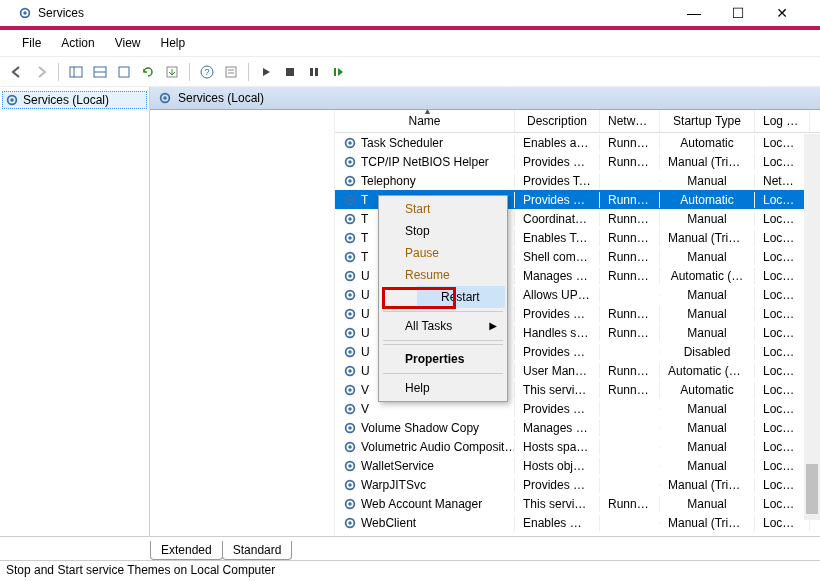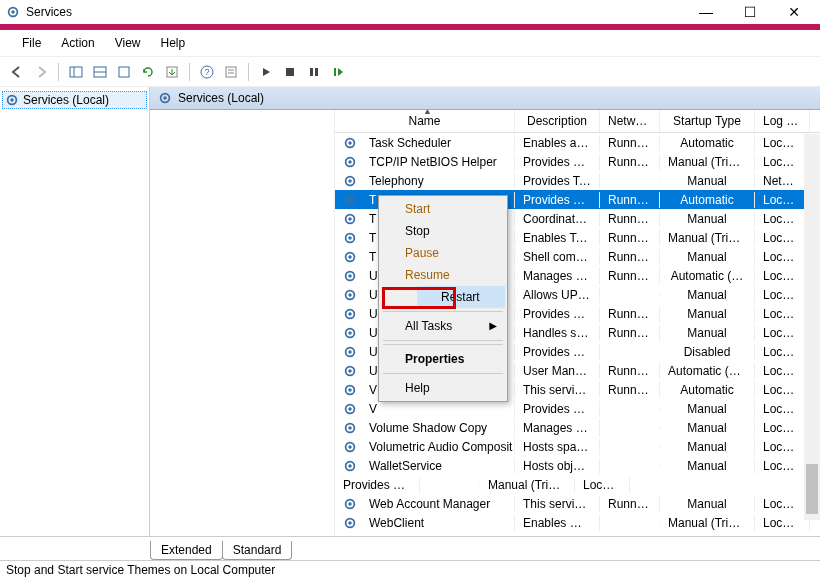--- a/index.html
+++ b/index.html
@@ -11,22 +11,22 @@
     color: #000;
     width: 820px;
     height: 581px;
     overflow: hidden;
     position: relative;
   }
   .titlebar {
     display: flex;
     align-items: center;
     height: 30px;
-    padding: 0 6px;
-    border-bottom: 6px solid #be185d;
+    padding: 0 18px;
+    border-bottom: 4px solid #be185d;
   }
   .titlebar .app-icon { margin-right: 6px; }
   .titlebar .title { flex: 1; font-size: 12px; }
   .titlebar .win-controls { display: flex; gap: 16px; margin-right: 6px; }
   .titlebar .win-controls span { width: 28px; text-align: center; font-size: 14px; }
   .menubar {
     display: flex;
     gap: 4px;
     padding: 4px 14px;
     border-bottom: 1px solid #eee;
@@ -115,21 +115,21 @@
     font-size: 9px; color: #555;
   }
   .rows { overflow-y: auto; height: 420px; }
   .row {
     display: flex;
     height: 19px;
     align-items: center;
   }
   .row.sel { background: #0078d7; color: #fff; }
   .row .col { padding: 1px 8px; }
-  .row .c-name { display: flex; align-items: center; gap: 12px; }
+  .row .c-name { display: flex; align-items: center; gap: 4px; }
   .gear-icon {
     display: inline-block;
   }
   .gear-icon svg { width: 14px; height: 14px; display: block; }
   .vscroll {
     position: absolute; right: 0; top: 24px; bottom: 16px; width: 16px;
     background: #f0f0f0;
   }
   .vscroll .thumb { position: absolute; left: 2px; right: 2px; top: 330px; height: 50px; background: #c1c1c1; }
   .tabs-bar {
@@ -587,20 +587,29 @@
                   </svg>
                 </span>
                 <span>WalletService</span>
               </div>
               <div class="col c-desc">Hosts objec…</div>
               <div class="col c-status"></div>
               <div class="col c-startup">Manual</div>
               <div class="col c-logon">Local Sy</div>
             </div>
             <div class="row">
+              <div class="col c-name">
+                <span class="gear-icon">
+                  <svg viewBox="0 0 16 16">
+                    <circle cx="8" cy="8" r="5" fill="none" stroke="#3a6ea5" stroke-width="2"></circle>
+                    <circle cx="8" cy="8" r="2" fill="#3a6ea5"></circle>
+                  </svg>
+                </span>
+                <span>WarpJITSvc</span>
+              </div>
               <div class="col c-desc">Provides a JI…</div>
               <div class="col c-status"></div>
               <div class="col c-startup">Manual (Trig…</div>
               <div class="col c-logon">Local Se</div>
             </div>
             <div class="row">
               <div class="col c-name">
                 <span class="gear-icon">
                   <svg viewBox="0 0 16 16">
                     <circle cx="8" cy="8" r="5" fill="none" stroke="#3a6ea5" stroke-width="2"></circle>

